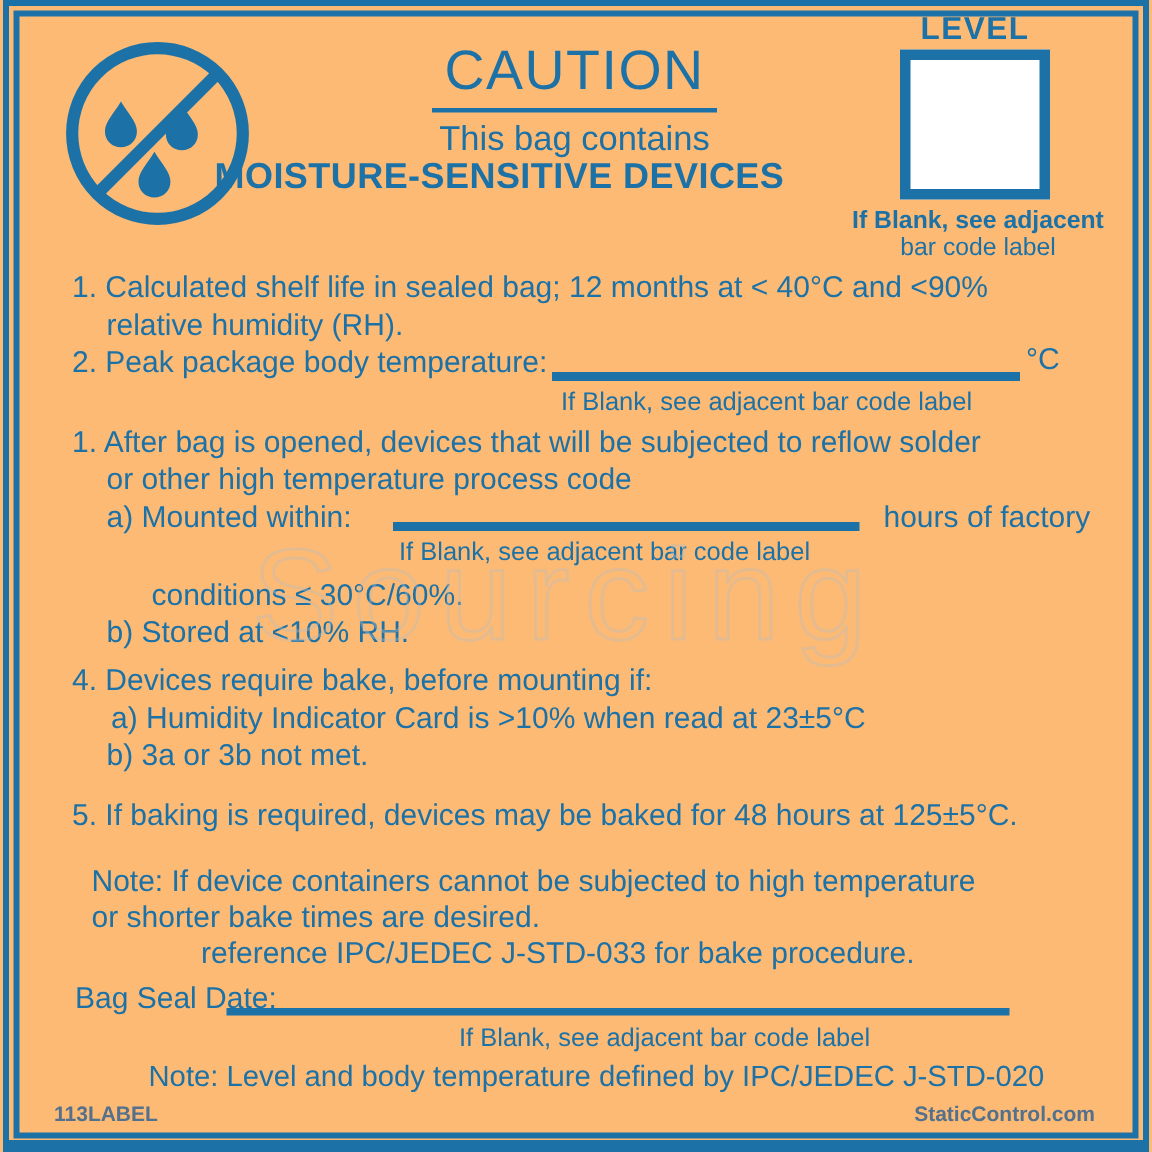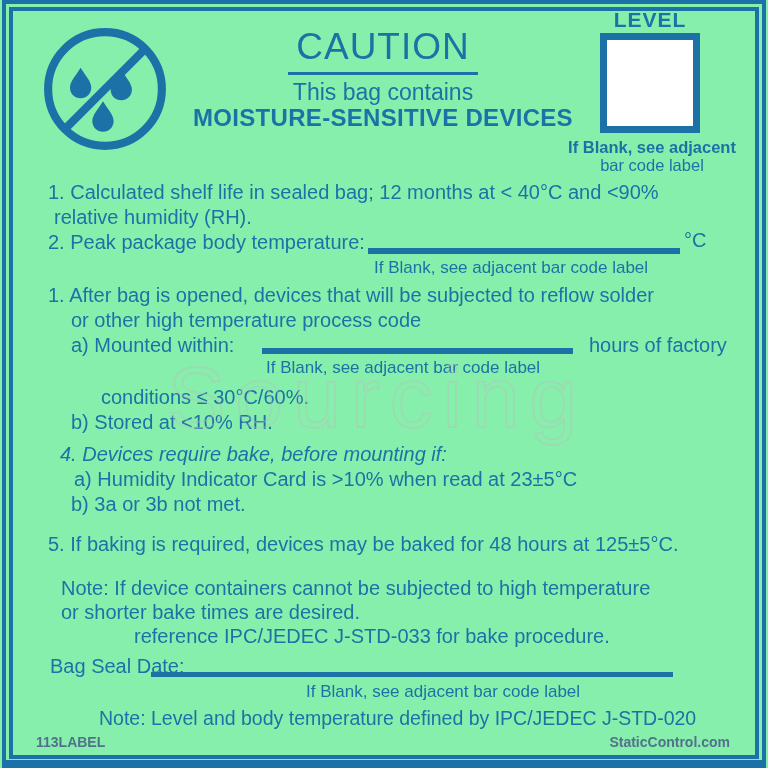--- a/index.html
+++ b/index.html
@@ -1,30 +1,30 @@
 <!DOCTYPE html>
 <html><head>
 <meta charset="utf-8">
 <style>
   :root { --blue:#1C72A7; --muted:#53708C; }
   * { margin:0; padding:0; box-sizing:border-box; }
   body { width:768px; height:768px; background:#e9e9e9; font-family:"Liberation Sans", sans-serif; }
-  .label { position:relative; width:768px; height:768px; background:#86efac; color:var(--blue); overflow:hidden; }
+  .label { position:relative; width:768px; height:768px; background:#fdba74; color:var(--blue); overflow:hidden; }
   .border-outer { position:absolute; left:2px; right:2px; top:0; bottom:0; border:4px solid var(--blue); border-bottom-width:8px; }
   .border-inner { position:absolute; left:9px; right:9px; top:7px; bottom:9px; border:4px solid var(--blue); }
   .t { position:absolute; font-size:20px; color:var(--blue); white-space:nowrap; }
   .small { font-size:17px; }
   .bar { position:absolute; background:var(--blue); }
 
   .icon-nomoisture { position:absolute; left:40px; top:24px; }
 
   .caution-wrap { position:absolute; left:163px; top:26px; width:440px; text-align:center; }
   .caution-title { display:inline-block; font-size:37px; letter-spacing:1px; padding:0 8px 4px 8px; border-bottom:3px solid var(--blue); }
   .subtitle { position:absolute; left:163px; top:79px; width:440px; text-align:center; font-size:23px; }
-  .title2 { position:absolute; left:143px; top:104px; width:480px; text-align:center; font-size:24px; font-weight:bold; letter-spacing:.3px; }
+  .title2 { position:absolute; left:143px; top:104px; width:480px; font-size:24px; font-weight:bold; letter-spacing:.3px; }
 
   .level-label { position:absolute; left:600px; top:8px; width:100px; text-align:center; font-size:21px; font-weight:bold; letter-spacing:1px; }
   .level-box { position:absolute; left:600px; top:33px; width:100px; height:100px; border:7px solid var(--blue); background:#fff; }
   .level-note1 { position:absolute; left:566px; top:138px; width:172px; text-align:center; font-size:16.5px;font-weight:bold; }
   .level-note2 { position:absolute; left:566px; top:156px; width:172px; text-align:center; font-size:16.5px; }
 
   .footer { font-size:14px; font-weight:bold; color:var(--muted); }
 
   .watermark { position:absolute; left:168px; top:348px; width:520px; font-size:86px; letter-spacing:10px;
                color:transparent; -webkit-text-stroke:2px #bdbdbd; opacity:.38; pointer-events:none; z-index:5; }
@@ -49,37 +49,37 @@
   </div>
   <div class="subtitle">This bag contains</div>
   <div class="title2">MOISTURE-SENSITIVE DEVICES</div>
 
   <div class="level-label">LEVEL</div>
   <div class="level-box"></div>
   <div class="level-note1">If Blank, see adjacent</div>
   <div class="level-note2">bar code label</div>
 
   <div class="t" style="left:48px; top:181px;">1. Calculated shelf life in sealed bag; 12 months at &lt; 40°C and &lt;90%</div>
-  <div class="t" style="left:54px; top:206px;">relative humidity (RH).</div>
+  <div class="t" style="left:71px; top:206px;">relative humidity (RH).</div>
 
   <div class="t" style="left:48px; top:231px;">2. Peak package body temperature:</div>
   <div class="bar" style="left:368px; top:248px; width:312px; height:6px;"></div>
   <div class="t" style="left:684px; top:229px;">°C</div>
   <div class="t small" style="left:374px; top:258px;">If Blank, see adjacent bar code label</div>
 
   <div class="t" style="left:48px; top:284px;">1. After bag is opened, devices that will be subjected to reflow solder</div>
   <div class="t" style="left:71px; top:309px;">or other high temperature process code</div>
   <div class="t" style="left:71px; top:334px;">a)  Mounted within:</div>
   <div class="bar" style="left:262px; top:348px; width:311px; height:6px;"></div>
   <div class="t" style="left:589px; top:334px;">hours of factory</div>
   <div class="t small" style="left:266px; top:358px;">If Blank, see adjacent bar code label</div>
   <div class="t" style="left:101px; top:386px;">conditions ≤ 30°C/60%.</div>
   <div class="t" style="left:71px; top:411px;">b)  Stored at &lt;10% RH.</div>
 
-  <div class="t" style="left:60px; top:443px;font-style:italic;">4. Devices require bake, before mounting if:</div>
+  <div class="t" style="left:48px; top:443px;">4. Devices require bake, before mounting if:</div>
   <div class="t" style="left:74px; top:468px;">a) Humidity Indicator Card is &gt;10% when read at 23±5°C</div>
   <div class="t" style="left:71px; top:493px;">b) 3a or 3b not met.</div>
 
   <div class="t" style="left:48px; top:533px;">5. If baking is required, devices may be baked for 48 hours at 125±5°C.</div>
 
   <div class="t" style="left:61px; top:601px;">or shorter bake times are desired.</div>
   <div class="t" style="left:61px; top:577px;">Note: If device containers cannot be subjected to high temperature</div>
   <div class="t" style="left:134px; top:625px;">reference IPC/JEDEC J-STD-033 for bake procedure.</div>
 
   <div class="t" style="left:50px; top:655px;">Bag Seal Date:</div>

